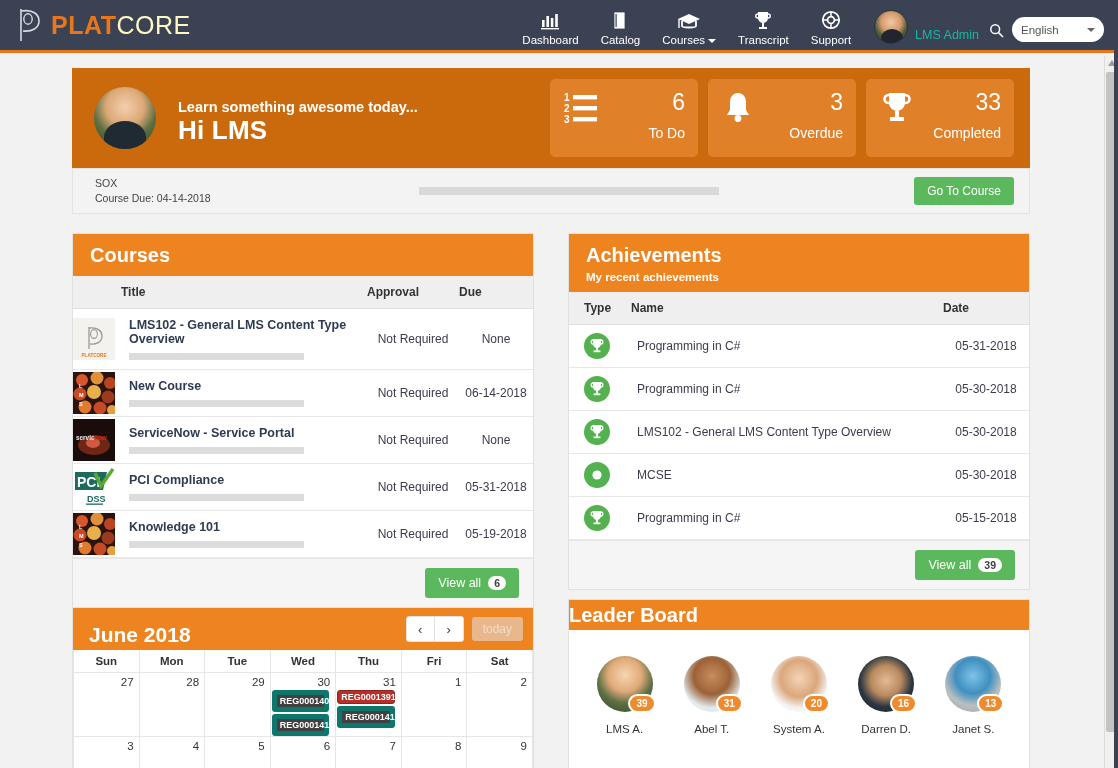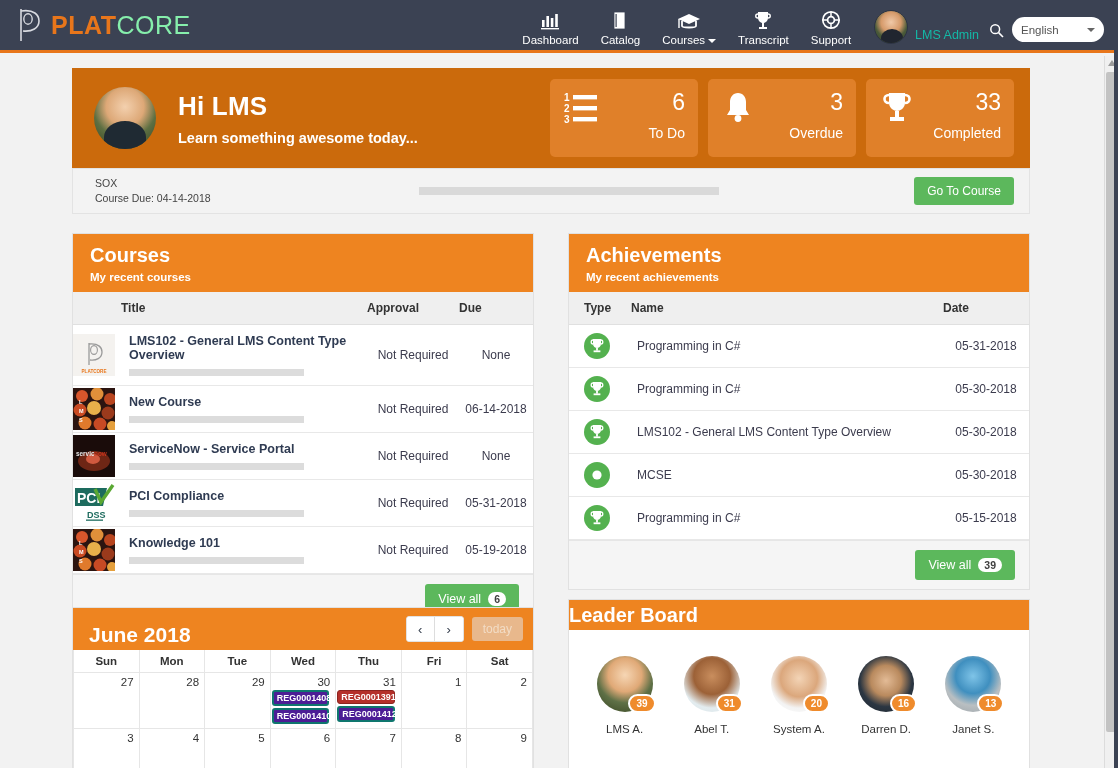--- a/index.html
+++ b/index.html
@@ -12,21 +12,21 @@
   
   #topnav {
     position: absolute; top: 0; left: 0; width: 1118px; height: 53px;
     background: #3b4253; border-bottom: 3px solid #e8761b;
     display: flex; align-items: center;
   }
   #logo { display: flex; align-items: center; margin-left: 14px; }
   .logo-glyph { width: 30px; height: 38px; margin-right: 7px; }
   .logo-text { font-size: 25px; letter-spacing: .5px; font-weight: bold; }
   .logo-plat { color: #e8761b; }
-  .logo-core { color: #86efac; font-weight: normal; }
+  .logo-core { color: #fef9c3; font-weight: normal; }
 
   #navitems { margin-left: auto; display: flex; align-items: flex-end; height: 50px; padding-bottom: 4px; }
   .navitem {
     display: flex; flex-direction: column; align-items: center; justify-content: flex-end;
     color: #ffffff; padding: 0 11px; cursor: pointer; text-decoration: none;
   }
   .navitem .nicon { height: 22px; display: flex; align-items: flex-end; margin-bottom: 3px; }
   .navitem .nlabel { font-size: 11.5px; white-space: nowrap; }
   .caret { display:inline-block; width:0;height:0; border-left:4px solid transparent;
            border-right:4px solid transparent; border-top:4px solid #fff; margin-left:3px; vertical-align:middle;}
@@ -111,21 +111,21 @@
   #today-btn{ background:#e8b88c; color:#f2dcc5; border:none; border-radius:3px; font-size:12px;
               padding:5px 11px; cursor:default; font-family:"Liberation Sans",sans-serif;}
   table.cal{ width:100%; border-collapse:collapse; table-layout:fixed; }
   table.cal th{ font-size:11.5px; color:#333; padding:5px 0; border:1px solid #e6e6e6;
                 border-top:none; background:#fff; }
   table.cal td{ border:1px solid #e6e6e6; height:56px; vertical-align:top;
                 font-size:11.5px; color:#333; padding:3px 5px 0 0; text-align:right; }
   td.other{ color:#b5b5b5; }
   .evt{ display:block; font-size:9px; color:#fff; border-radius:3px; padding:1px 0 1px 3px;
         margin:2px 1px 0 1px; text-align:left; font-weight:bold; }
-  .evt.green{ background:#4c1d95; border:2px solid #0f766e; }
+  .evt.green{ background:#404040; border:5px solid #0f766e; }
   .evt.red{ background:#b5302a; border:1px solid #8e241f; }
 
   
   #lb-head{ background:#ee8420; height:30px; display:flex; align-items:center; }
   #lb-head span{ color:#fff; font-size:20px; font-weight:600; }
   #lb-body{ display:flex; justify-content:space-around; padding:26px 12px 10px 12px; }
   .lb-person{ display:flex;flex-direction:column;align-items:center;cursor:pointer; }
   .lb-pic{ width:56px;height:56px;border-radius:50%;position:relative;overflow:visible; }
   .lb-inner{ width:56px;height:56px;border-radius:50%;overflow:hidden;position:relative; }
   .lb-score{ position:absolute;right:-3px;bottom:-1px;background:#ef8b2c;color:#fff;border-radius:11px;
@@ -221,22 +221,22 @@
     <div id="langsel">
       <span>English</span>
       <i class="caret"></i>
     </div>
   </div>
 </div>
 
 <div id="banner">
   <div id="banner-avatar"></div>
   <div id="banner-text">
+    <div id="banner-sub">Learn something awesome today...</div>
     <div id="banner-hi">Hi LMS</div>
-    <div id="banner-sub">Learn something awesome today...</div>
   </div>
 
   <div id="stats">
     <div class="stat-card">
       <span class="stat-ico">
         <svg width="34" height="34" viewBox="0 0 34 34">
             <g fill="#fff">
               <text x="0" y="11" font-size="10" font-family="Liberation Sans" font-weight="bold">1</text>
               <text x="0" y="22" font-size="10" font-family="Liberation Sans" font-weight="bold">2</text>
               <text x="0" y="33" font-size="10" font-family="Liberation Sans" font-weight="bold">3</text>
@@ -280,21 +280,20 @@
     <div>SOX</div>
     <div>Course Due: 04-14-2018</div>
   </div>
   <div id="due-bar"></div>
   <button id="goto-btn">Go To Course</button>
 </div>
 
 <div class="panel" id="courses-panel" style="left:72px; top:233px; width:462px;">
   <div class="panel-head">
     <div class="panel-title">Courses</div>
-    <div class="panel-sub">My recent courses</div>
   </div>
   <table class="dt">
     <thead>
       <tr>
         <th style="width:48px"></th>
         <th>Title</th>
         <th style="width:92px">Approval</th>
         <th style="width:74px">Due</th>
       </tr>
     </thead>

